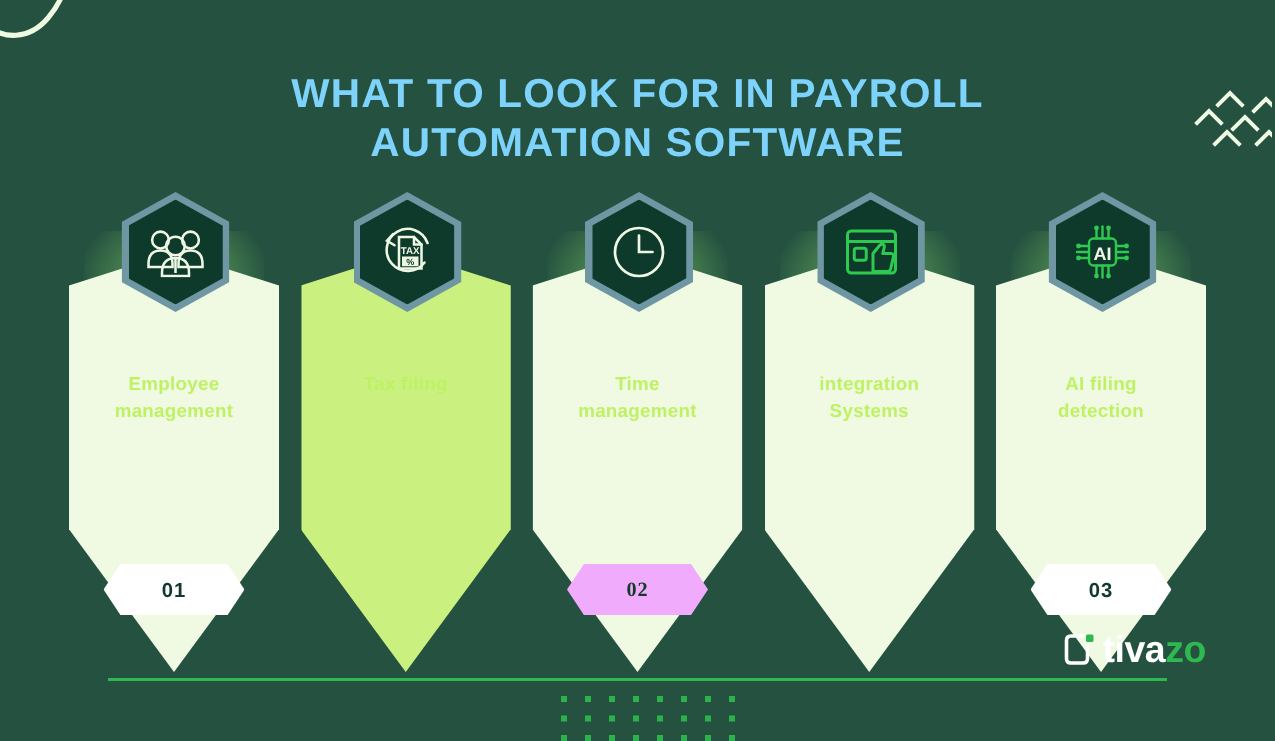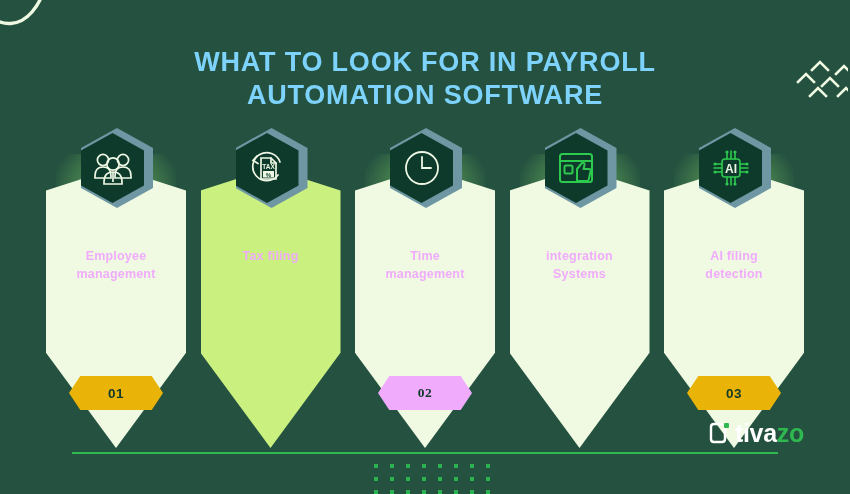--- a/index.html
+++ b/index.html
@@ -65,55 +65,55 @@
     background:radial-gradient(ellipse at 50% 40%, rgba(140,226,106,0.65) 0%, rgba(140,226,106,0.18) 55%, rgba(140,226,106,0) 75%);
     pointer-events:none;
   }
 
   
   .hex{
     position:absolute; left:35px; top:8px;
     width:72px; height:80px;
     background:#6e97a3;
     clip-path:polygon(50% 0%, 100% 25%, 100% 75%, 50% 100%, 0% 75%, 0% 25%);
-    display:flex; align-items:center; 
+    display:flex; align-items:center; justify-content:center;
   }
   .hex-inner{
     width:63px; height:70px;
     background:#0e3a2c;
     clip-path:polygon(50% 0%, 100% 25%, 100% 75%, 50% 100%, 0% 75%, 0% 25%);
     display:flex; align-items:center; justify-content:center;
   }
   .hex-inner svg{ display:block; }
 
   .card-label{
     position:absolute; left:6px; right:6px; top:128px;
     text-align:center;
-    color:#f0abfc;
+    color:#bef264;
     font-size:12.5px;
     font-weight:700;
     line-height:1.42;
     letter-spacing:0.2px;
   }
 
   
   .badges{
     position:absolute; left:46px; top:340px; width:758px; height:80px;
     display:flex; justify-content:space-between;
   }
   .badge-wrap{ width:140px; position:relative; height:80px; }
   .connector{
     position:absolute; left:69px; top:0; width:2px; height:38px;
     background:#f0fae2;
   }
   .badge-wrap.lime-connector .connector{ background:#caf07f; }
   .badge{
     position:absolute; left:23px; top:36px;
     width:94px; height:34px;
-    background:#eab308;
+    background:#ffffff;
     clip-path:polygon(12% 0%, 88% 0%, 100% 50%, 88% 100%, 12% 100%, 0% 50%);
     display:flex; align-items:center; justify-content:center;
     color:#113a28;
     font-size:13.5px;
     font-weight:700;
     letter-spacing:0.6px;
   }
   .badge-wrap.highlight .badge{ background:#f0abfc;font-family:Liberation Serif, serif; }
 
   

